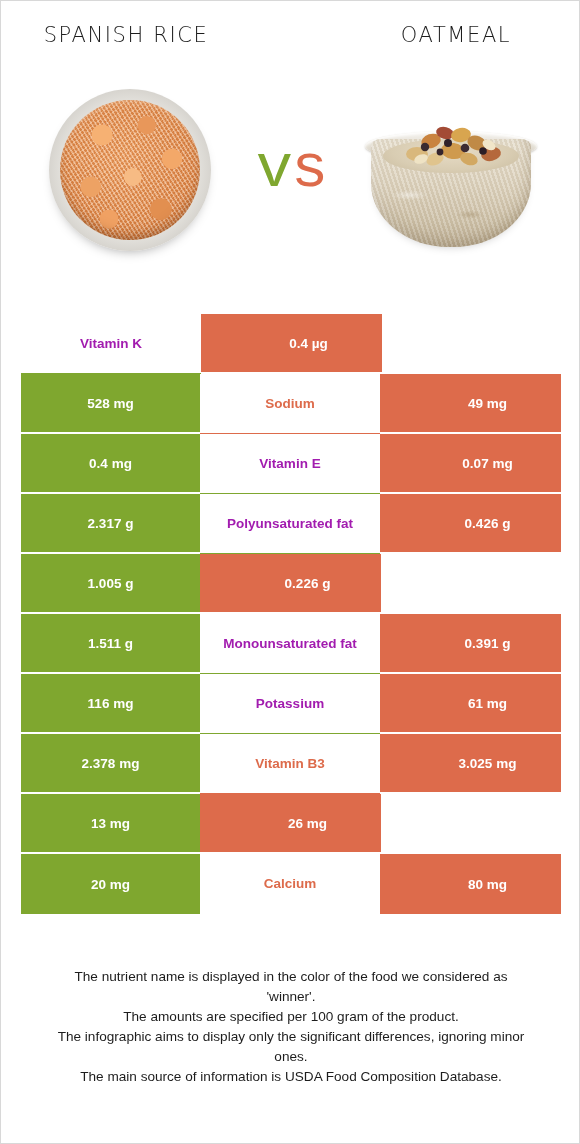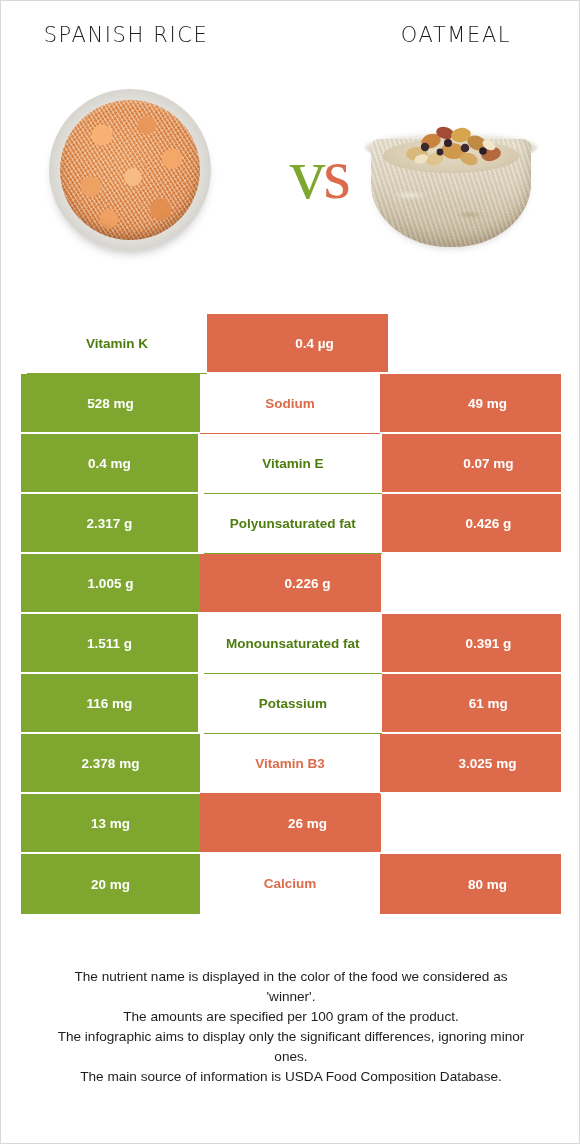--- a/index.html
+++ b/index.html
@@ -108,26 +108,26 @@
     border-radius:50%;
     background:radial-gradient(ellipse at 50% 35%, #e7dcc6 0%, #d9cdb3 60%, #c9bb9e 100%);
   }
   #oat-topping{position:absolute;left:36px;top:8px;width:106px;height:52px;}
 
   
   #vs{
     position:absolute;
     left:232px;top:138px;
     width:116px;
-    font-size:71px;
+    font-size:62px;
     font-weight:400;
     line-height:1;
     letter-spacing:-2px;
-    text-align:right;
-    font-family:Liberation Serif, serif;
+    text-align:center;
+    font-family:Liberation Mono, monospace;
     white-space:nowrap;
     user-select:none;
   }
   #vs .v{color:#7FA72F;}
   #vs .s{color:#DD6B4B;}
 
   
   #table{
     position:absolute;
     left:20px;top:313px;
@@ -159,21 +159,21 @@
     border-bottom:2px solid #ffffff;
     padding-left:34px;
   }
   .cell-mid{
     width:180px;
     background:#ffffff;
     border-bottom:1px solid transparent;
   }
   .row:last-child .cell-left,
   .row:last-child .cell-right{border-bottom:none;}
-  .row.win-left  .cell-mid{color:#4d7c0f;border-bottom-color:#7FA72F;margin-left:6px;}
+  .row.win-left  .cell-mid{color:#a21caf;border-bottom-color:#7FA72F;}
   .row.win-right .cell-mid{color:#DD6B4B;border-bottom-color:#DD6B4B;}
   .row:last-child .cell-mid{border-bottom-color:transparent;}
 
   
   #footer{
     position:absolute;
     left:30px;top:966px;
     width:520px;
     text-align:center;
     font-size:13.6px;

